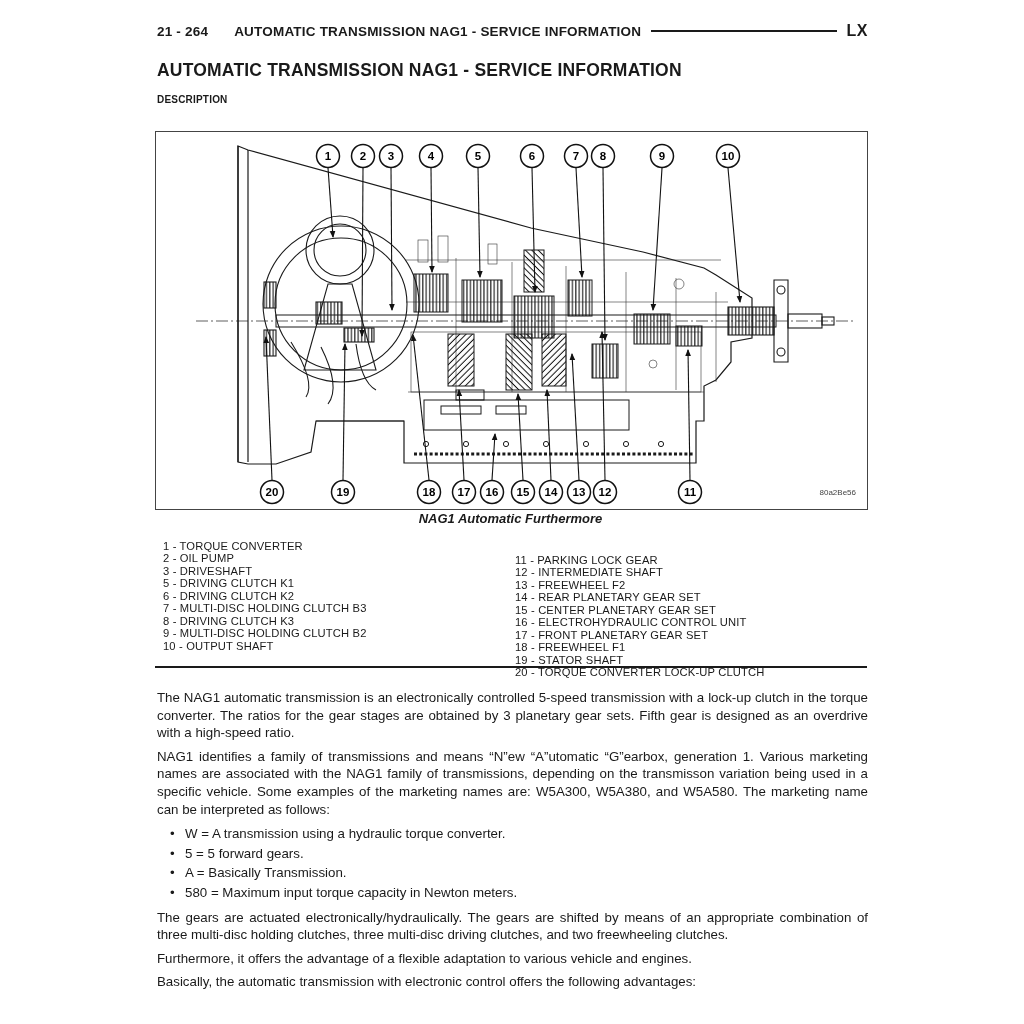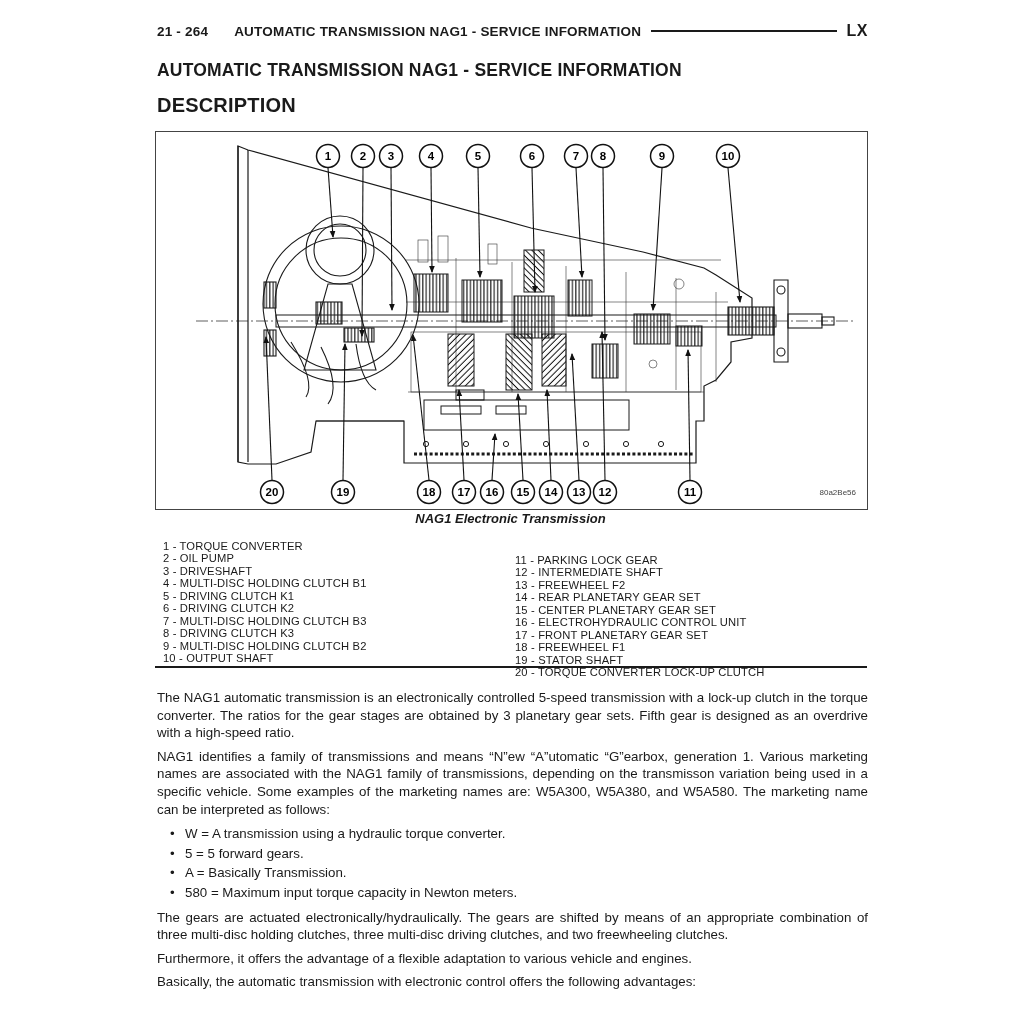--- a/index.html
+++ b/index.html
@@ -7,21 +7,21 @@
   .page{position:relative;width:1024px;height:1024px;background:#fff;overflow:hidden;}
 
   
   .hdr{position:absolute;top:22px;left:157px;width:711px;display:flex;align-items:center;font-weight:bold;}
   .hdr .pn{font-size:13.5px;letter-spacing:.2px;white-space:nowrap;}
   .hdr .sect{font-size:13.5px;letter-spacing:.2px;margin-left:26px;white-space:nowrap;}
   .hdr .rule{flex:1;height:2px;background:#1a1a1a;margin:0 10px;}
   .hdr .lx{font-size:16px;letter-spacing:.5px;}
 
   .h1{position:absolute;top:60px;left:157px;font-size:17.5px;font-weight:bold;letter-spacing:.2px;}
-  .h2{position:absolute;top:94px;left:157px;font-size:20px;font-weight:bold;letter-spacing:.2px;}
+  .h2{position:absolute;top:94px;left:157px;font-size:10px;font-weight:bold;letter-spacing:.2px;}
 
   
   .figbox{position:absolute;top:131px;left:155px;width:711px;height:377px;border:1px solid #444;background:#fff;}
   .figbox svg{display:block;width:711px;height:377px;}
   .figcap{position:absolute;top:511px;left:155px;width:711px;text-align:center;font-size:13px;font-weight:bold;font-style:italic;}
 
   
   .legend{position:absolute;top:540px;left:163px;width:700px;font-size:11.2px;line-height:12.45px;letter-spacing:.15px;}
   .lcol{position:absolute;left:0;top:0;width:345px;}
   .rcol{position:absolute;left:352px;top:14px;width:348px;}
@@ -258,28 +258,27 @@
         <g>
             <circle cx="534" cy="360" r="11.5" fill="#fff" stroke="#111" stroke-width="1.5"></circle>
             <text x="534" y="360" dy=".36em">11</text>
           </g>
       </g>
 
       <text x="700" y="363" text-anchor="end" font-size="8" fill="#444">80a2Be56</text>
     </svg>
   </div>
 
-  <div class="figcap">NAG1 Electronic Transmission</div>
+  <div class="figcap">NAG1 Automatic Furthermore</div>
 
   <div class="legend">
     <div class="lcol">
       <div>1 - TORQUE CONVERTER</div>
       <div>2 - OIL PUMP</div>
       <div>3 - DRIVESHAFT</div>
-      <div>4 - MULTI-DISC HOLDING CLUTCH B1</div>
       <div>5 - DRIVING CLUTCH K1</div>
       <div>6 - DRIVING CLUTCH K2</div>
       <div>7 - MULTI-DISC HOLDING CLUTCH B3</div>
       <div>8 - DRIVING CLUTCH K3</div>
       <div>9 - MULTI-DISC HOLDING CLUTCH B2</div>
       <div>10 - OUTPUT SHAFT</div>
     </div>
     <div class="rcol">
       <div>11 - PARKING LOCK GEAR</div>
       <div>12 - INTERMEDIATE SHAFT</div>

